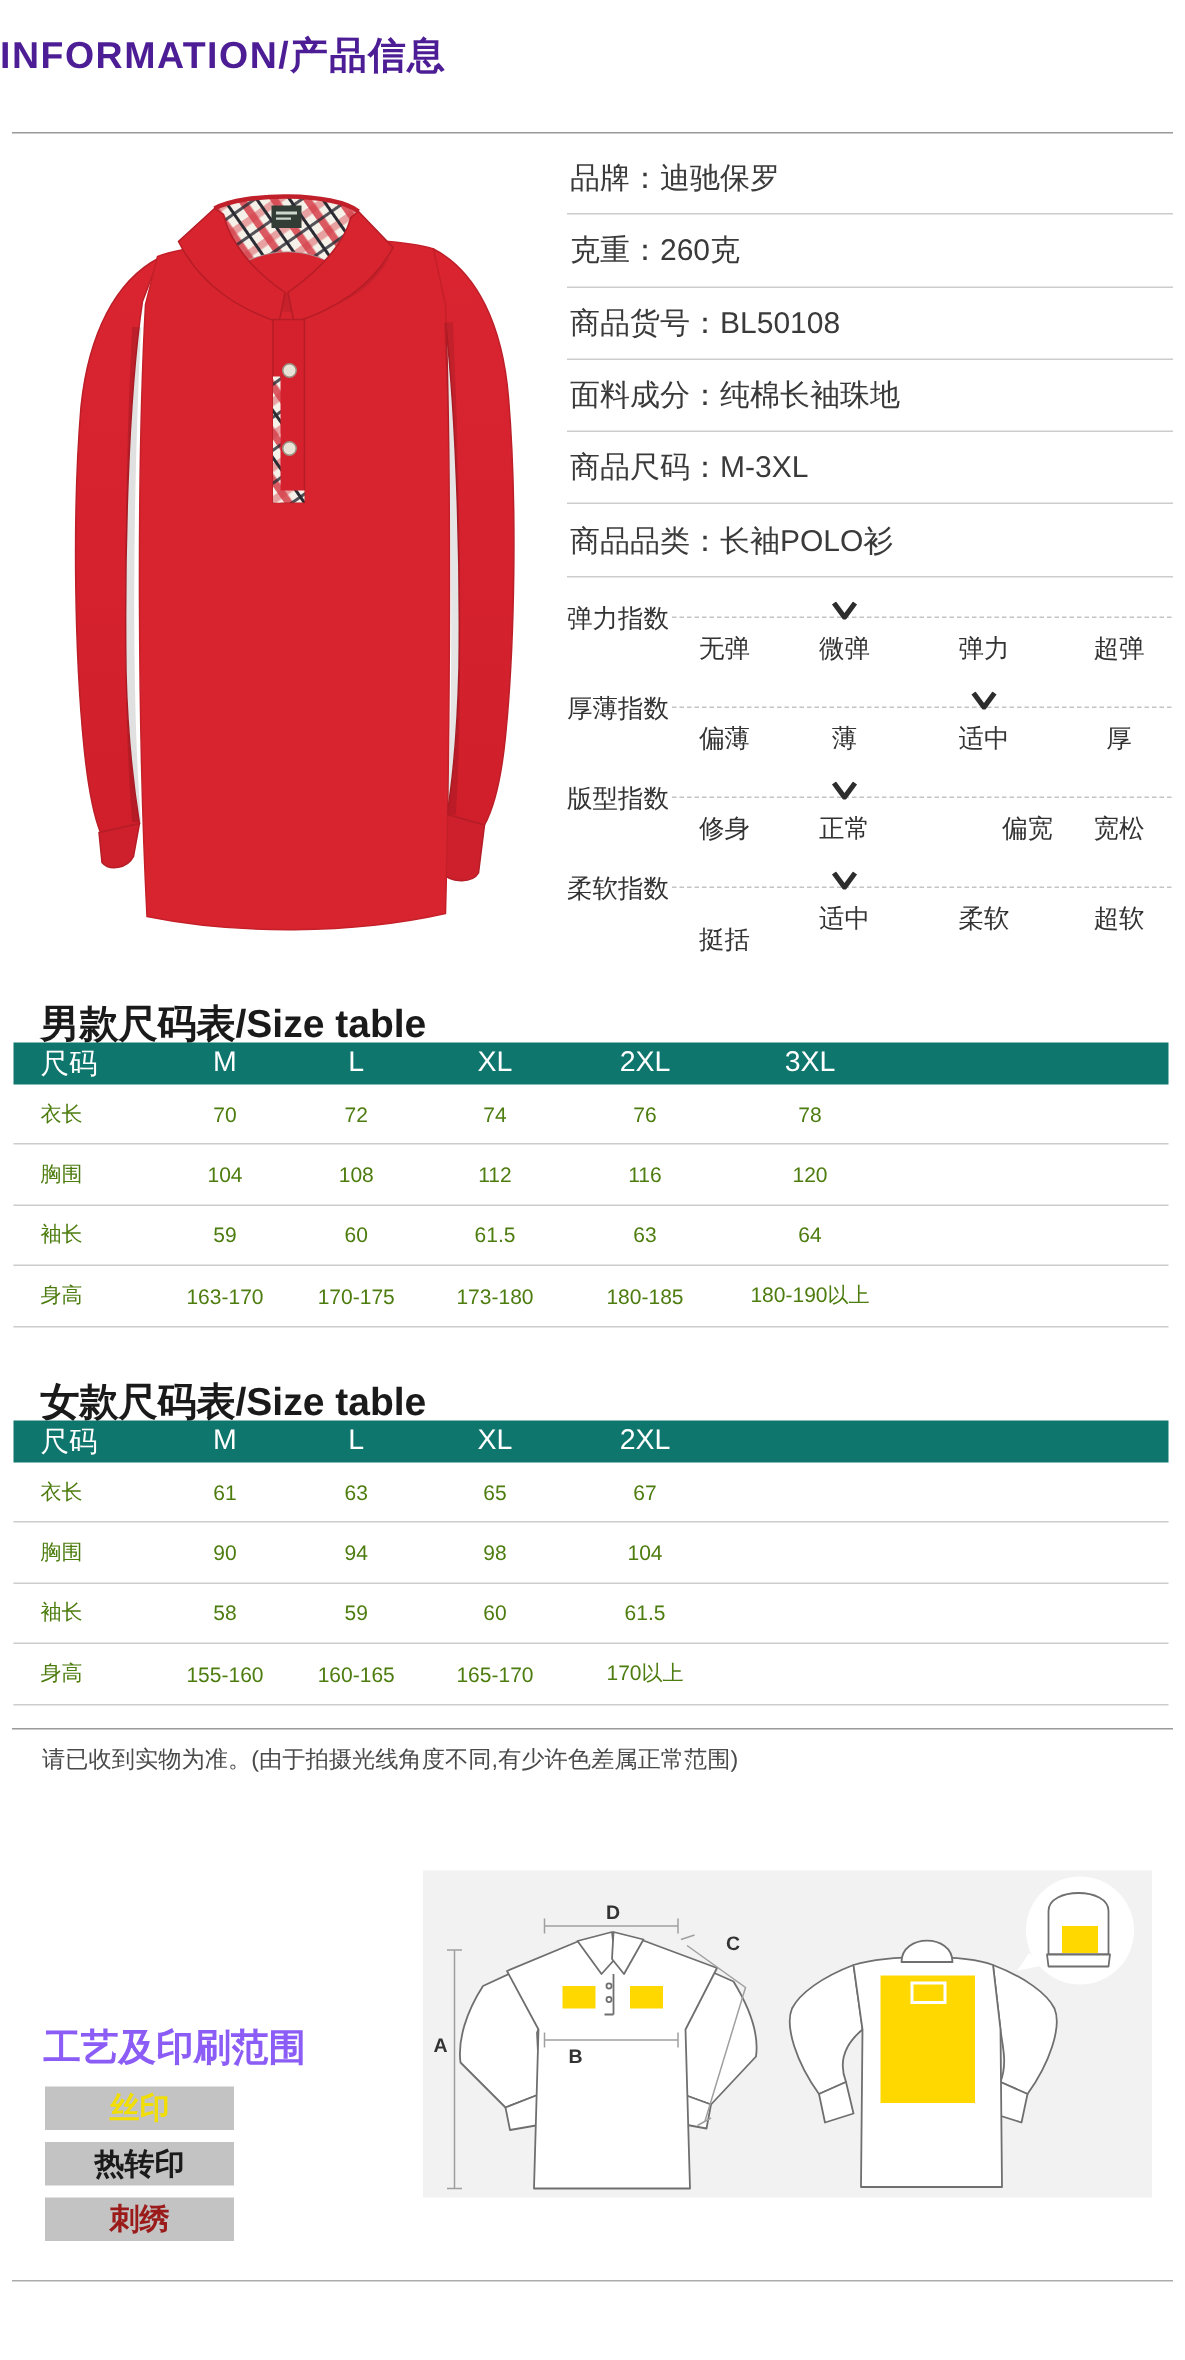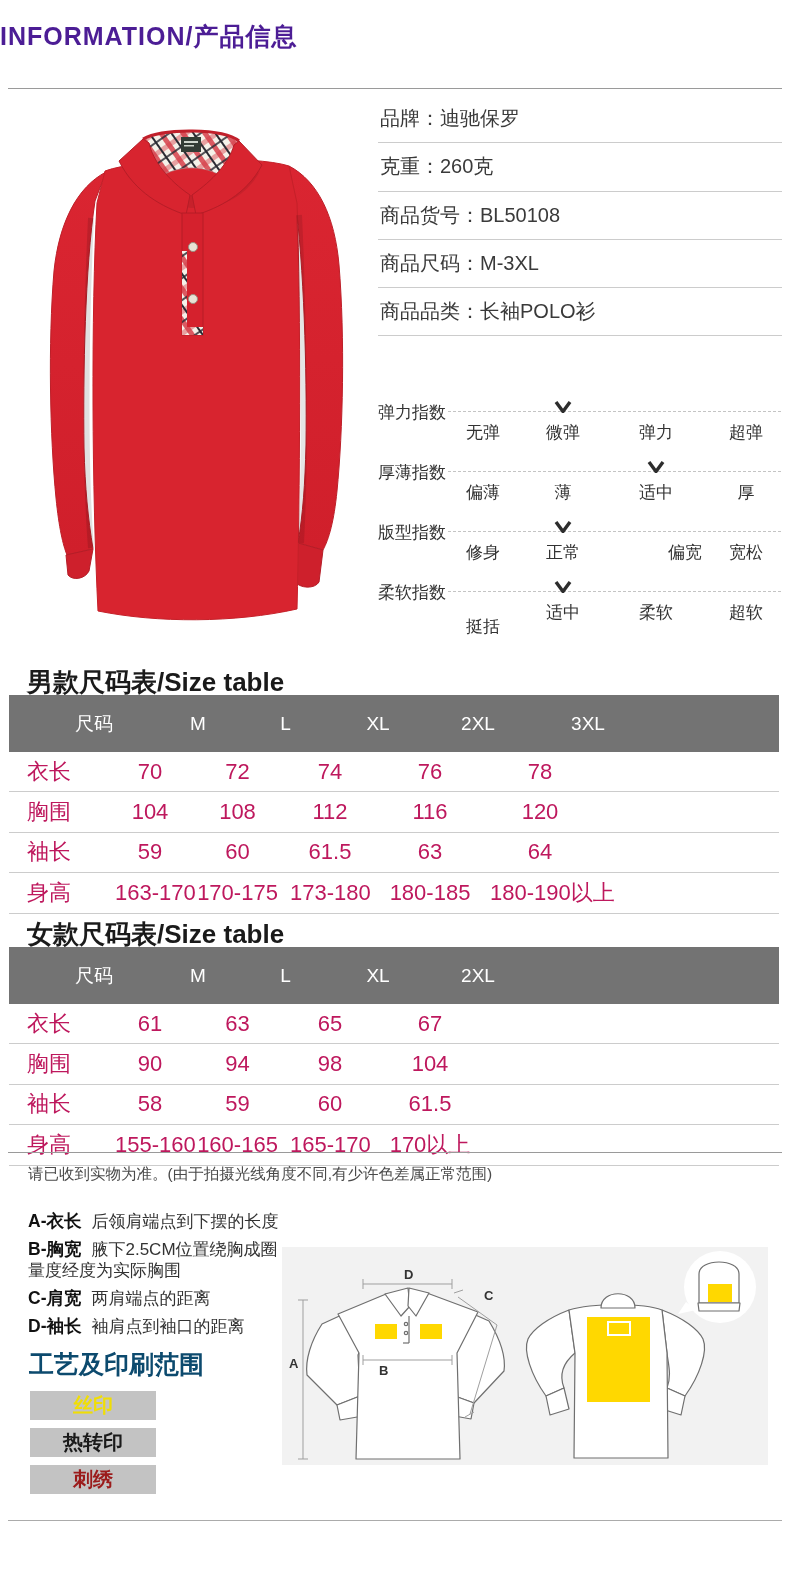--- a/index.html
+++ b/index.html
@@ -26,31 +26,31 @@
   .idx-arrow{position:absolute;top:6px;}
   .idx-opt{position:absolute;top:26px;transform:translateX(-50%);font-size:17px;color:#333;white-space:nowrap;}
 
   .tbl-title{position:absolute;left:27px;font-size:26px;font-weight:bold;color:#1a1a1a;white-space:nowrap;}
   #men-title{top:665px;}
   #women-title{top:917px;}
   .stable{position:absolute;left:9px;width:770px;}
   #men-table{top:695px;}
   #women-table{top:947px;}
   .trow{display:grid;grid-template-columns:106px 70px 105px 80px 120px 100px 1fr;align-items:center;}
-  .trow.head{height:57px;background:#737373;color:#fff;font-size:19px;padding-left:48px;}
-  .trow.data{height:39.4px;border-bottom:1px solid #ccc;font-size:22px;color:#be185d;}
+  .trow.head{height:28px;background:#0f766e;color:#fff;font-size:19px;}
+  .trow.data{height:39.4px;border-bottom:1px solid #ccc;font-size:14px;color:#4d7c0f;}
   .trow span{text-align:center;white-space:nowrap;}
   .trow span:first-child{text-align:left;padding-left:18px;}
 
   .notes{position:absolute;left:28px;top:1164px;width:748px;font-size:15.5px;line-height:20.5px;color:#4a4a4a;}
   .meas{position:absolute;left:28px;top:1211px;width:266px;font-size:17px;line-height:21px;color:#333;}
   .meas-item{margin-bottom:7px;}
   .meas-item b{font-size:17.5px;color:#111;margin-right:10px;white-space:nowrap;}
 
-  .craft-title{position:absolute;left:29px;top:1348px;font-size:25px;font-weight:bold;color:#0c4a6e;}
+  .craft-title{position:absolute;left:29px;top:1348px;font-size:25px;font-weight:bold;color:#8b5cf6;}
   .badges{position:absolute;left:30px;top:1391px;}
   .badge{width:126px;height:29px;margin-bottom:8px;background:#c3c3c3;
     display:flex;align-items:center;justify-content:center;font-size:20px;font-weight:bold;}
 
   .diagram{position:absolute;left:282px;top:1247px;width:486px;height:218px;background:#f2f2f2;}
   .diagram svg{display:block;}
   .dim-letter{font-family:"Liberation Sans","DejaVu Sans",sans-serif;font-size:13px;font-weight:bold;fill:#333;}
 </style>
 </head>
 <body>
@@ -107,20 +107,23 @@
       <div class="info-row">
         <span>品牌：迪驰保罗</span>
       </div>
       <div class="info-row">
         <span>克重：260克</span>
       </div>
       <div class="info-row">
         <span>商品货号：BL50108</span>
       </div>
       <div class="info-row">
+        <span>面料成分：纯棉长袖珠地</span>
+      </div>
+      <div class="info-row">
         <span>商品尺码：M-3XL</span>
       </div>
       <div class="info-row">
         <span>商品品类：长袖POLO衫</span>
       </div>
     </section>
 
   <section class="idx-panel" id="index-panel">
       <div class="idx-row">
         <span class="idx-label">弹力指数</span>
@@ -250,26 +253,20 @@
         <span>170以上</span>
       </div>
     </section>
 
   <div class="rule top-rule"></div>
 
   <section class="notes" id="notes">
       <div class="note-line">请已收到实物为准。(由于拍摄光线角度不同,有少许色差属正常范围)</div>
     </section>
 
-  <section class="meas" id="measurements">
-      <div class="meas-item"><b>A-衣长</b><span>后领肩端点到下摆的长度</span></div>
-      <div class="meas-item"><b>B-胸宽</b><span>腋下2.5CM位置绕胸成圈量度经度为实际胸围</span></div>
-      <div class="meas-item"><b>C-肩宽</b><span>两肩端点的距离</span></div>
-      <div class="meas-item"><b>D-袖长</b><span>袖肩点到袖口的距离</span></div>
-    </section>
 
   <div class="craft-title">工艺及印刷范围</div>
   <div class="badges" id="badges">
       <div class="badge" style="color: rgb(240, 222, 5);">丝印</div>
       <div class="badge" style="color: rgb(26, 26, 26);">热转印</div>
       <div class="badge" style="color: rgb(155, 27, 27);">刺绣</div>
     </div>
 
   <div class="diagram">
     <svg width="486" height="218" viewBox="0 0 486 218">

